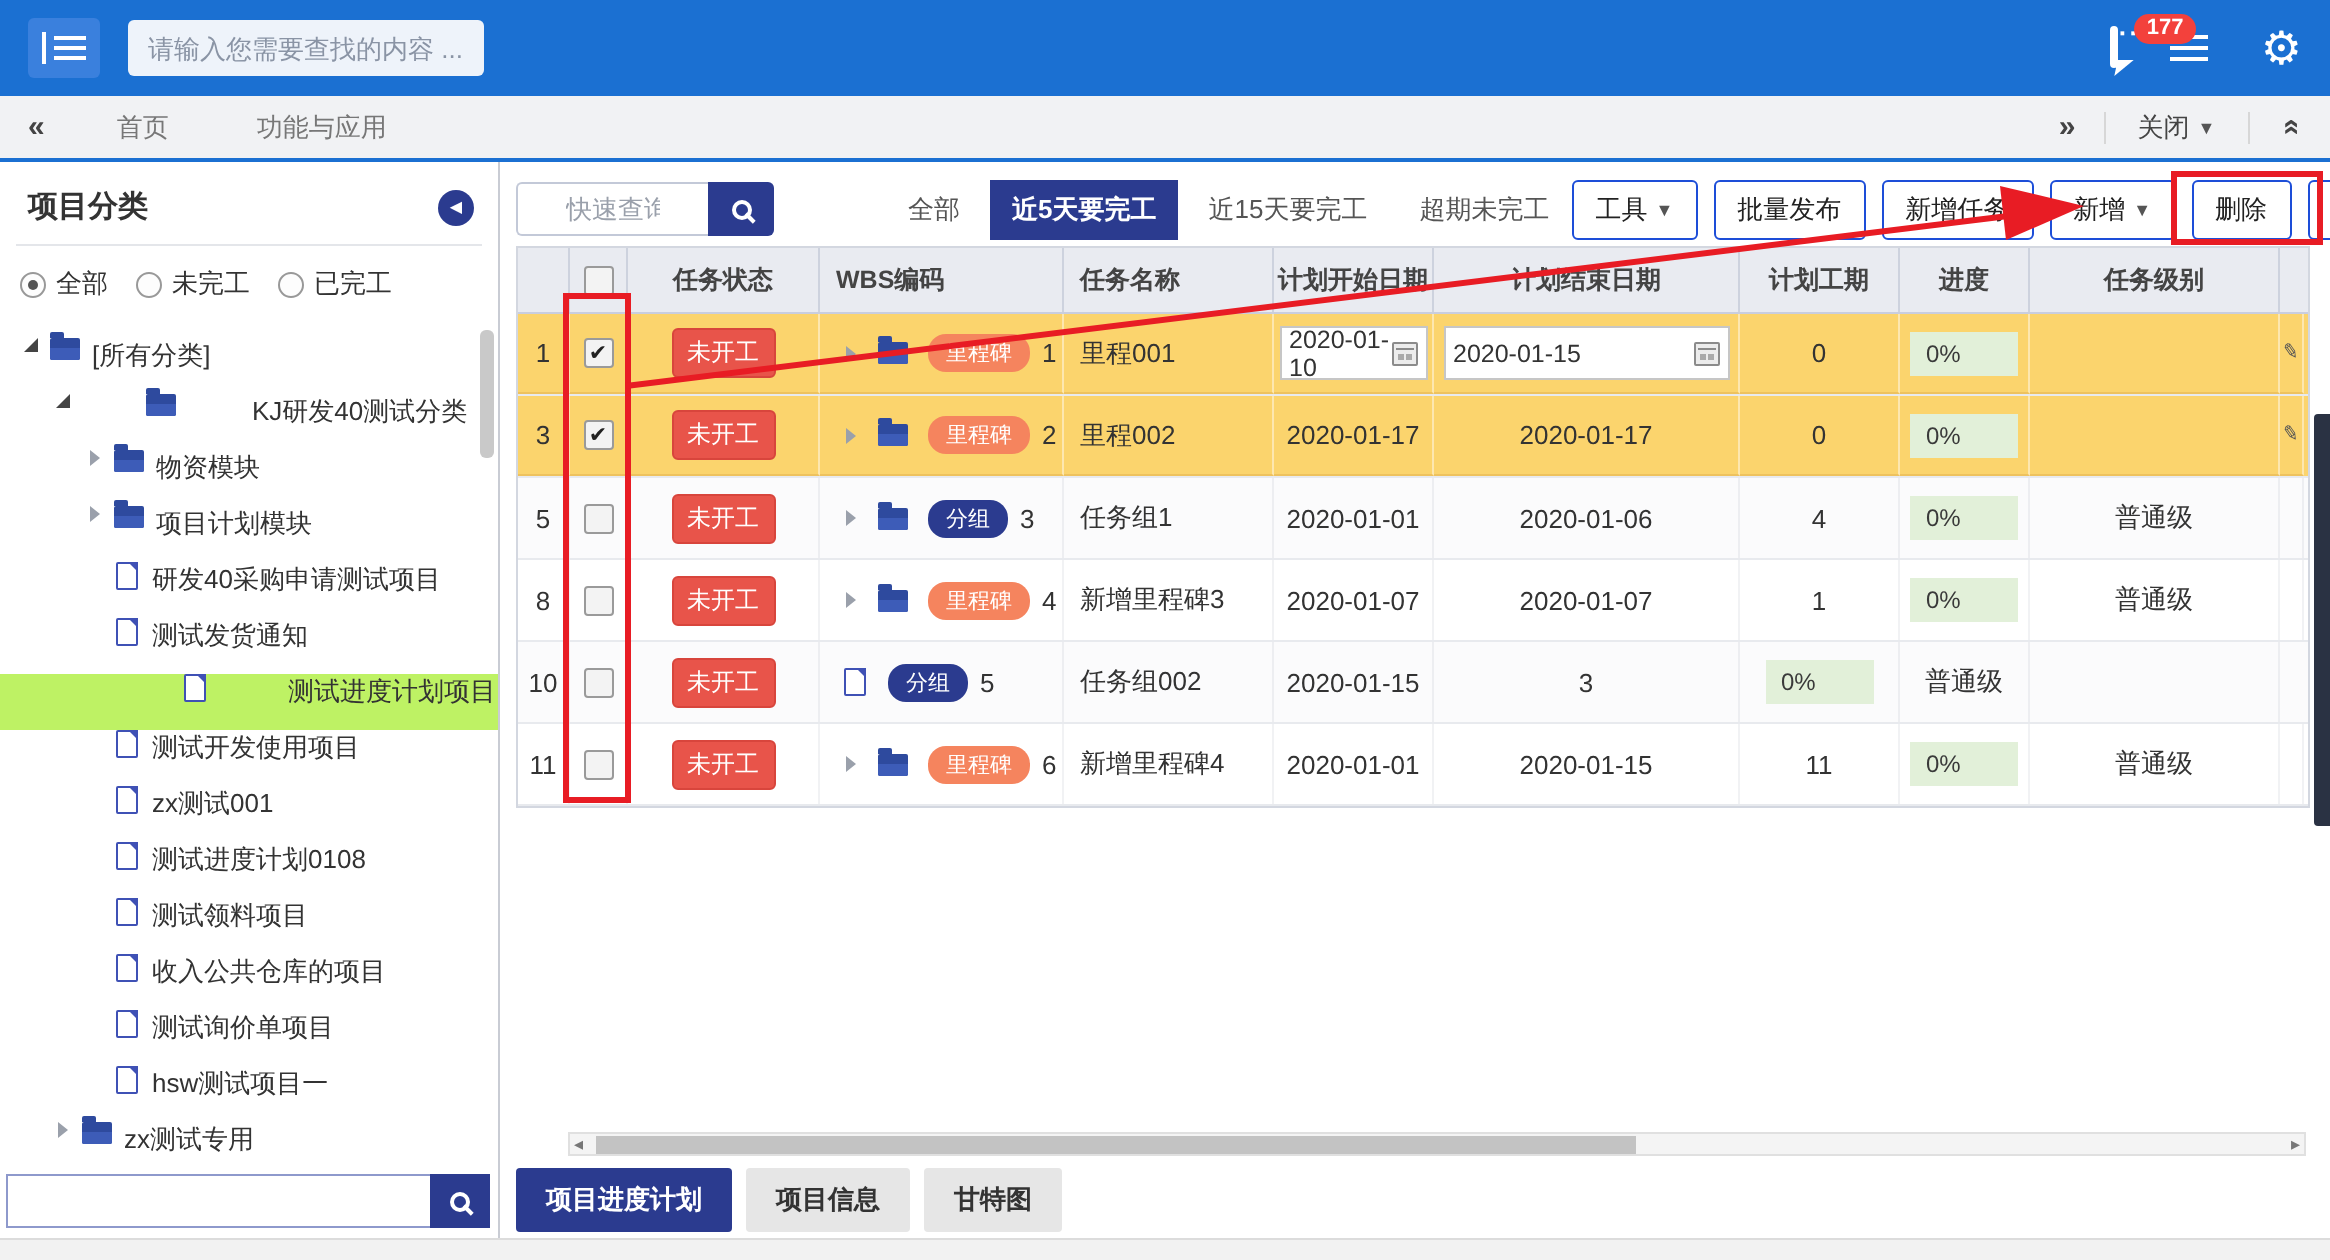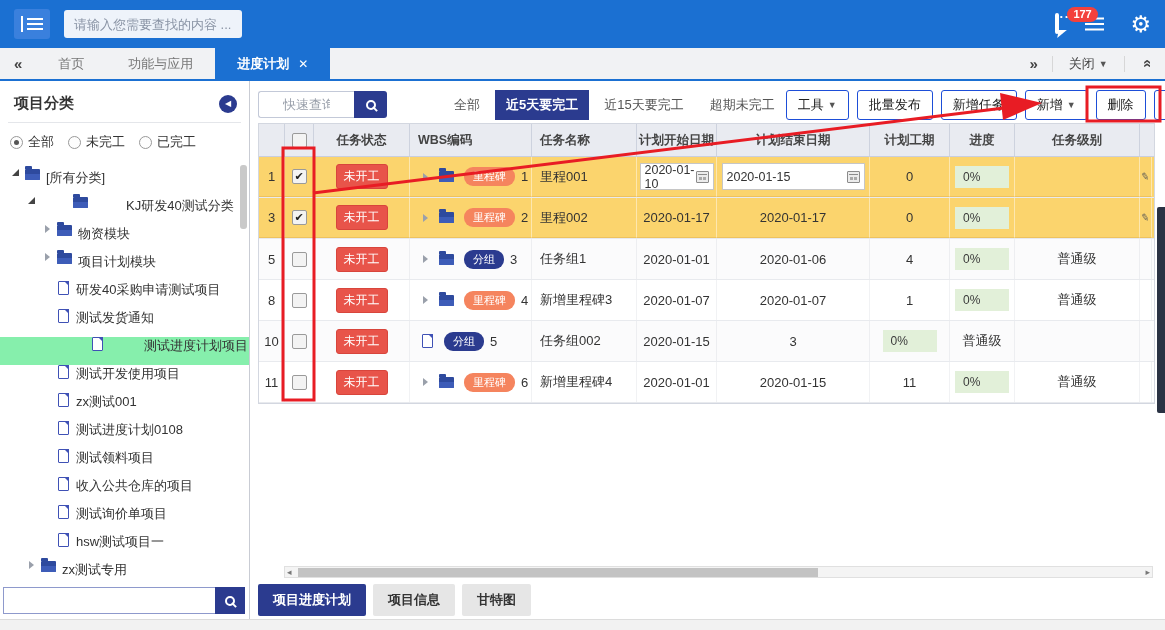--- a/index.html
+++ b/index.html
@@ -43,21 +43,21 @@
   .sb-head { display:flex; align-items:center; justify-content:space-between; padding:13px 12px 9px 14px; }
   .sb-title { font-size:15px; font-weight:bold; color:#333; }
   .circle-btn { width:18px; height:18px; border-radius:50%; background:#2b3b8f; color:#fff; font-size:8px; display:flex; align-items:center; justify-content:center; cursor:pointer; }
   .sb-div { height:1px; background:#e4e6ea; margin:0 8px; }
   .sb-radios { display:flex; align-items:center; gap:14px; padding:10px 10px; font-size:13px; color:#333; }
   .radio-opt { display:flex; align-items:center; gap:5px; cursor:pointer; }
   .radio-dot { width:13px; height:13px; border-radius:50%; border:1px solid #999; background:#fdfdfd; position:relative; flex-shrink:0; }
   .radio-dot.sel::after { content:''; position:absolute; inset:3px; border-radius:50%; background:#555; }
   .tree { position:absolute; top:84px; bottom:50px; left:0; right:0; overflow:hidden; font-size:13px; color:#333; padding-top:4px; }
   .tree-item { display:flex; align-items:flex-start; height:28px; cursor:pointer; white-space:nowrap; }
-  .tree-item.selected { background:#86efac;gap:34px; }
+  .tree-item.selected { background:#bef264;gap:34px; }
   .caret-box { width:14px; display:inline-flex; justify-content:center; flex-shrink:0; }
   .caret-exp { width:0; height:0; border-bottom:7px solid #444; border-left:7px solid transparent; }
   .caret-col { width:0; height:0; border-left:5px solid #9aa0ab; border-top:4px solid transparent; border-bottom:4px solid transparent; }
   .icon-folder { width:15px; height:11px; background:#2e4a9e; border-radius:1px; position:relative; flex-shrink:0; margin:0 6px 0 3px; }
   .icon-folder::before { content:''; position:absolute; top:-3px; left:0; width:7px; height:3px; background:#2e4a9e; border-radius:1px 1px 0 0; }
   .icon-folder::after { content:''; position:absolute; left:0; bottom:0; width:100%; height:6px; background:#3d5cb8; border-radius:0 0 1px 1px; }
   .icon-file { width:11px; height:14px; background:#fff; border:1.5px solid #3f51b5; border-radius:1px; position:relative; flex-shrink:0; margin:0 7px 0 4px; }
   .icon-file::before { content:''; position:absolute; top:-1px; right:-1px; width:0; height:0; border-style:solid; border-width:0 5px 5px 0; border-color:transparent #3f51b5 transparent transparent; }
   .tree-thumb { position:absolute; right:2px; top:84px; width:7px; height:64px; background:#c9c9c9; border-radius:3px; }
   .sb-search { position:absolute; left:3px; right:4px; bottom:16px; height:27px; display:flex; }
@@ -141,24 +141,20 @@
 
   <div class="tabbar">
     <span class="tab-scroll">«</span>
     <div id="tabs" style="display:flex;align-items:stretch;">
         <div class="tab">
           <span>首页</span>
         </div>
         <div class="tab">
           <span>功能与应用</span>
         </div>
-        <div class="tab active">
-          <span>进度计划</span>
-          <span class="close-x">✕</span>
-        </div>
       </div>
     <div class="tabbar-right">
       <span class="tab-scroll">»</span>
       <span class="tb-sep"></span>
       <span class="tb-item">
         <span>关闭</span>
         <span class="caret-down">▼</span>
       </span>
       <span class="tb-sep"></span>
       <span class="tb-item">

